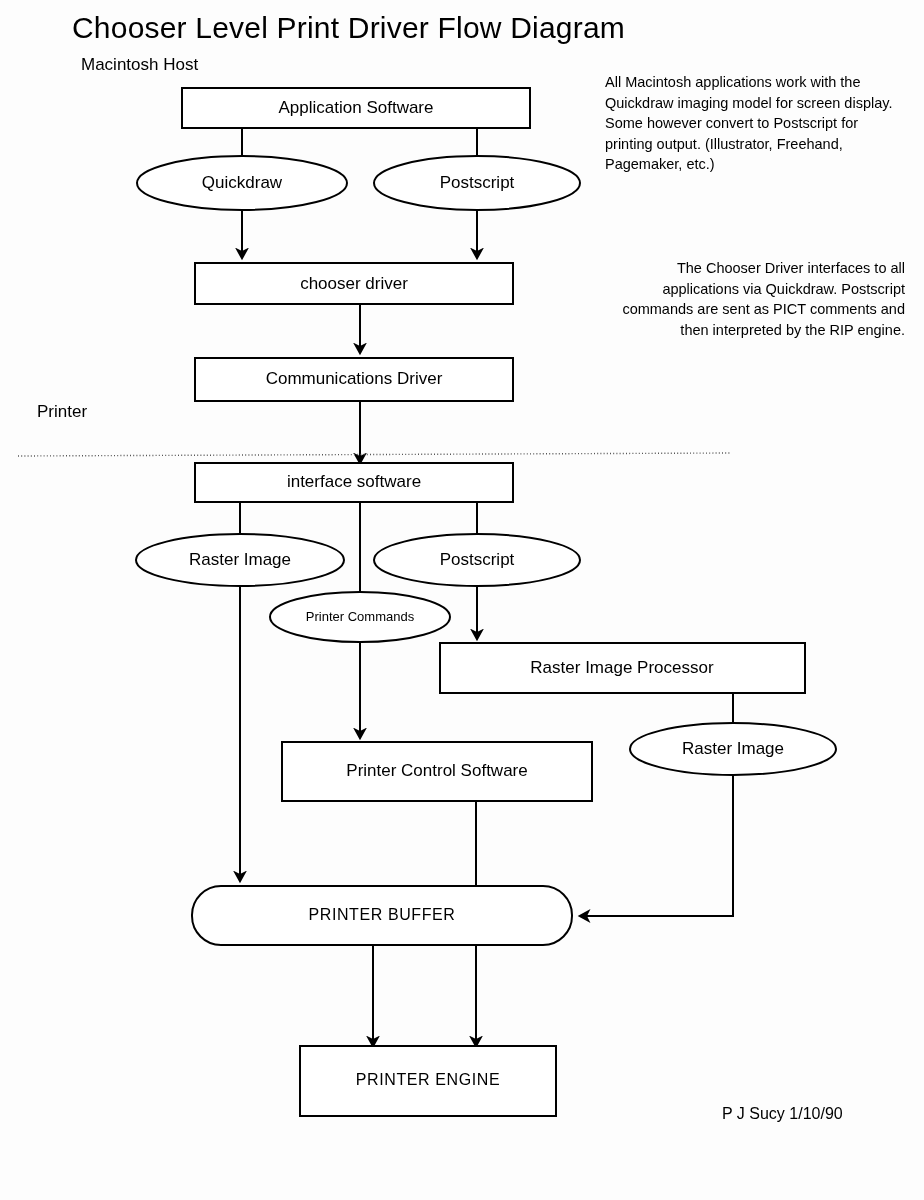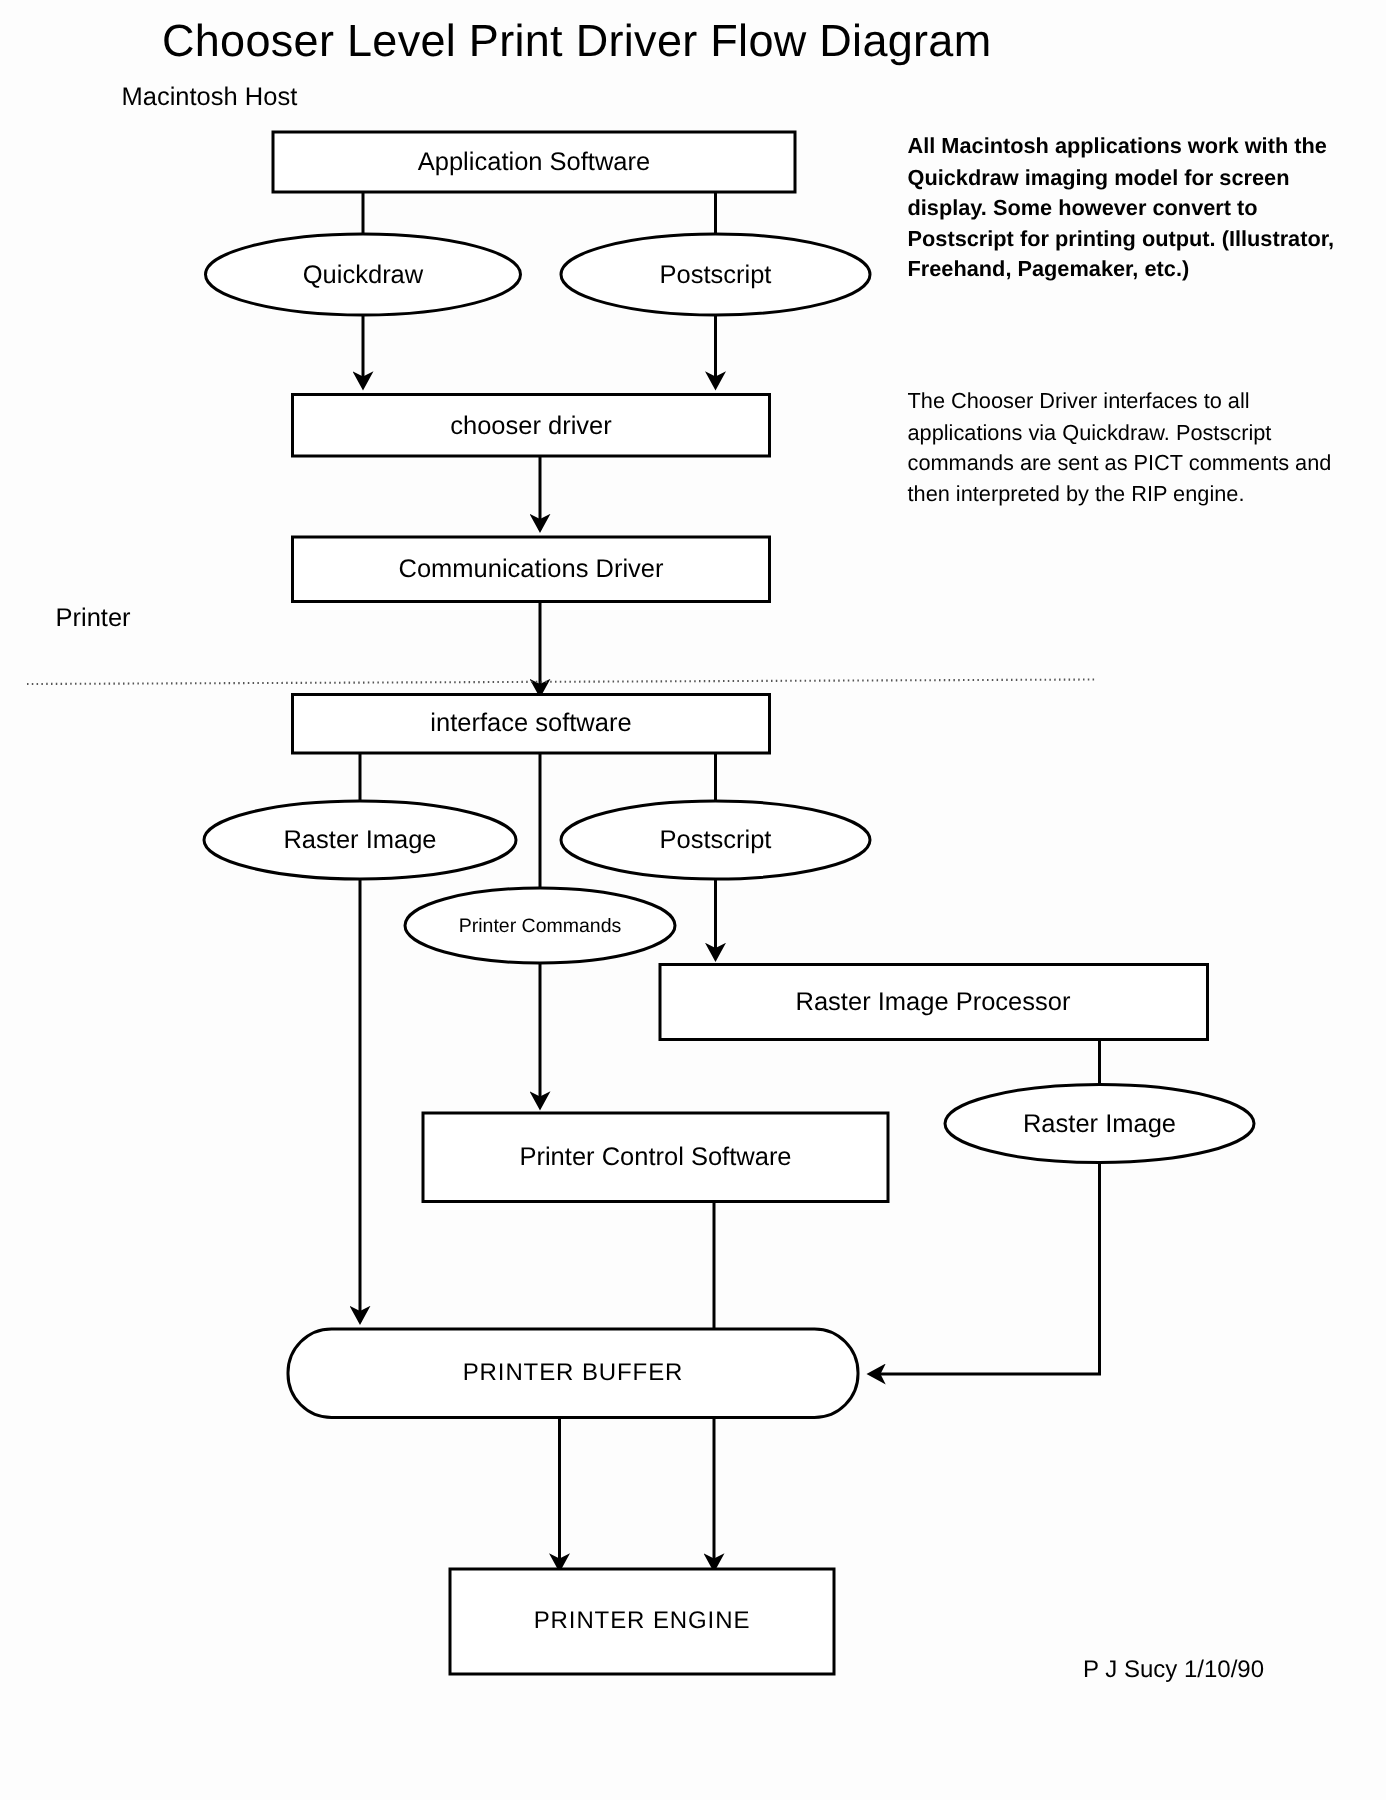--- a/index.html
+++ b/index.html
@@ -54,40 +54,39 @@
     fill: none;
   }
   .title {
     position: absolute;
     left: 72px;
     top: 11px;
     font-size: 30px;
     font-family: "Liberation Sans", sans-serif;
     letter-spacing: 0.2px;
     white-space: nowrap;
-    margin-left: 36px;
   }
   .zone-label {
     position: absolute;
     font-size: 17px;
     font-family: "Liberation Sans", sans-serif;
     white-space: nowrap;
   }
   #zone-mac { left: 33px; top: 55px; margin-left: 48px; }
   #zone-printer { left: 37px; top: 402px; }
   .notes {
     position: absolute;
     left: 605px;
     width: 300px;
     font-size: 14.5px;
     line-height: 1.42;
     font-family: "Liberation Sans", sans-serif;
   }
-  #note-1 { top: 88px; font-weight: bold; }
-  #note-2 { top: 258px; }
+  #note-1 { top: 72px; }
+  #note-2 { top: 258px; text-align: right; }
   #note-3 { top: 357px; }
   #signature {
     position: absolute;
     left: 722px;
     top: 1105px;
     font-size: 16px;
     font-family: "Liberation Sans", sans-serif;
     white-space: nowrap;
   }
 </style>

